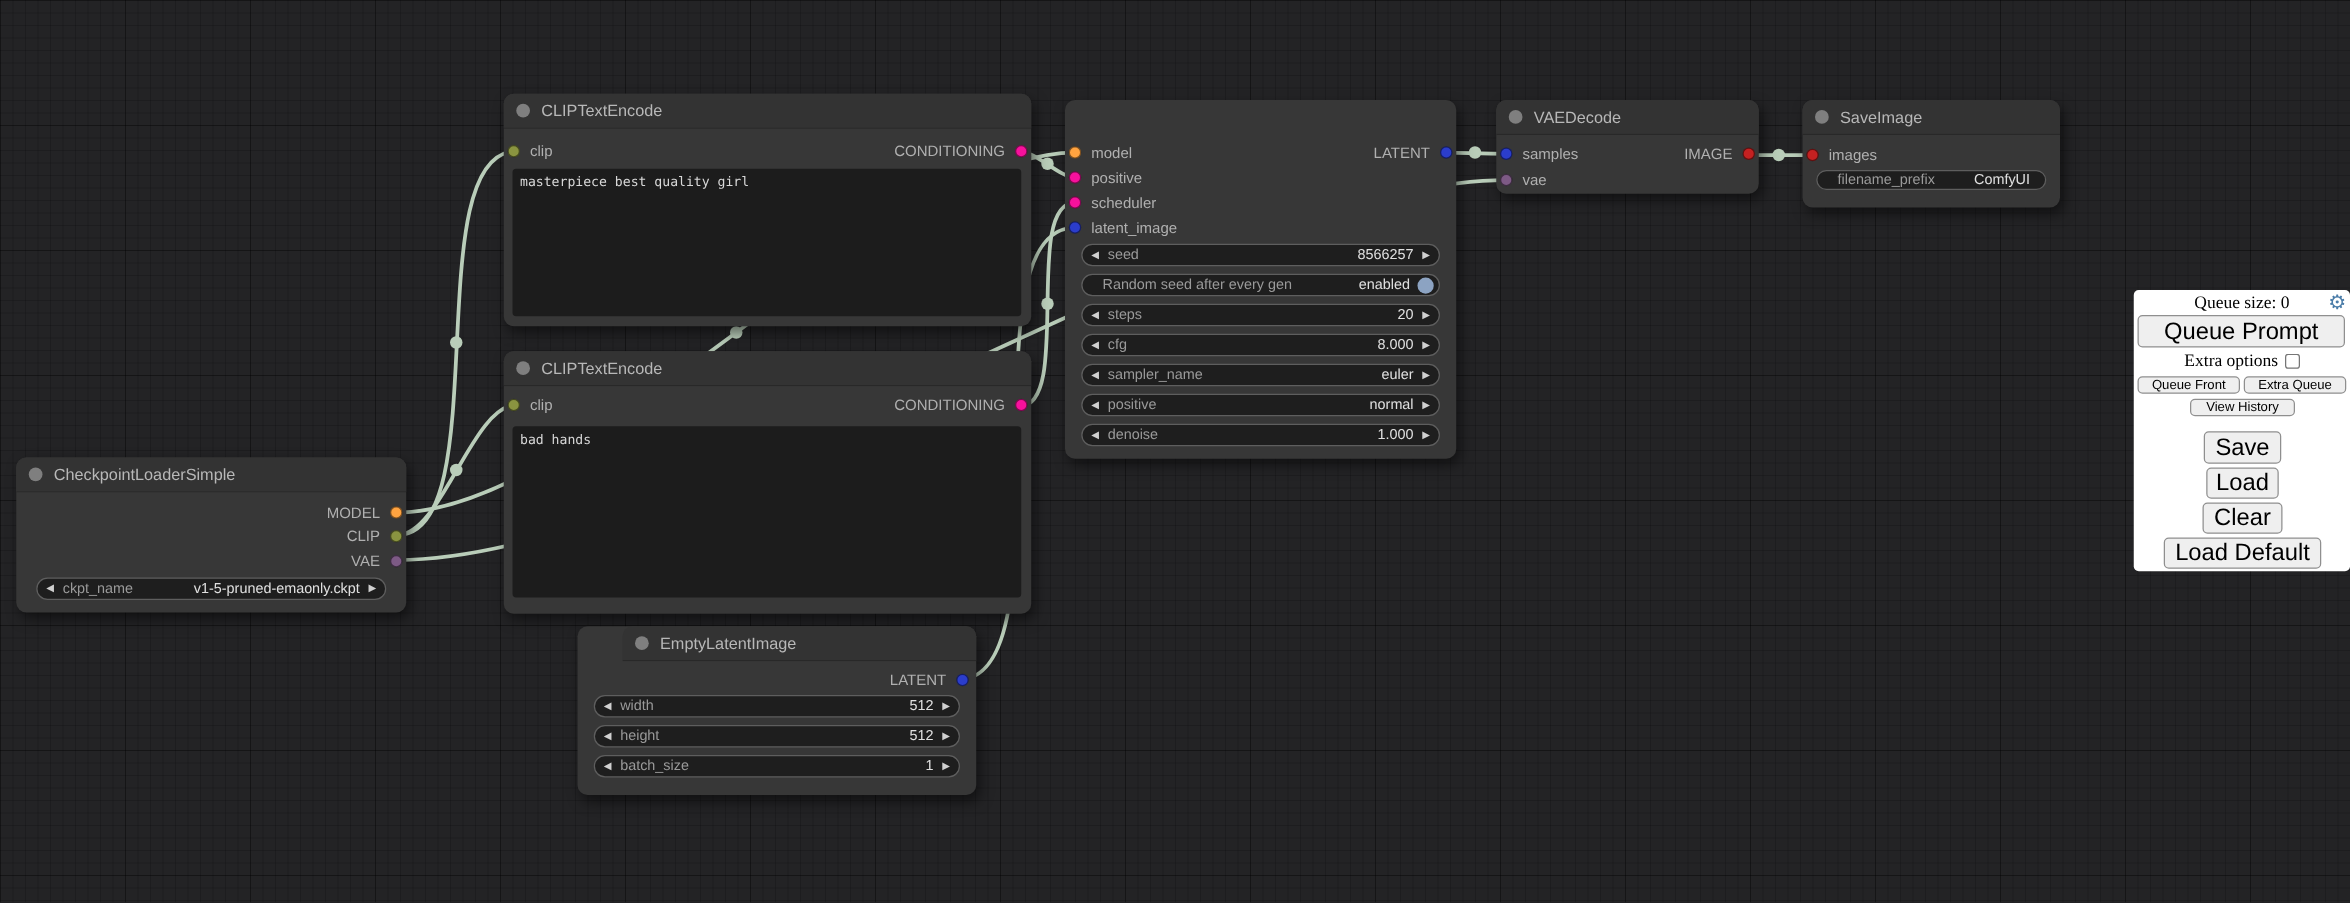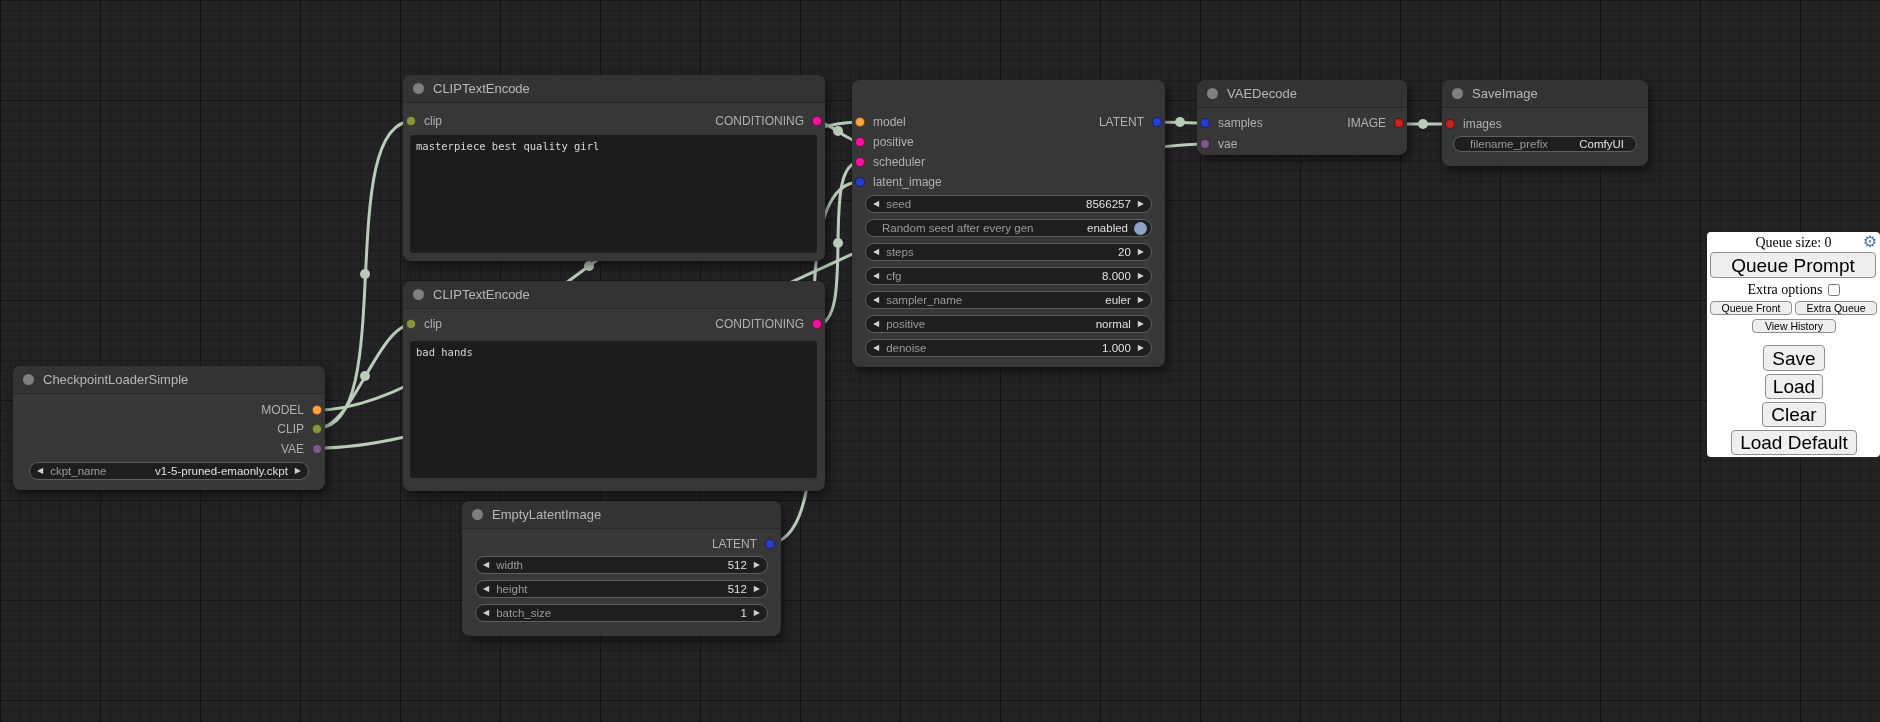--- a/index.html
+++ b/index.html
@@ -151,21 +151,21 @@
       <span class="port-dot" style="background-color: rgb(138, 148, 64);"></span>
       <span>clip</span>
     </div>
     <div class="port-row out" style="top:35px;">
       <span>CONDITIONING</span>
       <span class="port-dot" style="background-color: rgb(247, 17, 156);"></span>
     </div>
     <div class="prompt-box" style="left:7px; top:60px; width:407px; height:137px;">bad hands</div>
   </div>
 
-  <div class="node" style="left:462px; top:501px; width:319px; height:135px;">
+  <div class="node" style="left:462px; top:501px; width:319px; height:135px;padding-left:36px;">
     <div class="node-title">
       <span class="title-dot"></span>
       <span>EmptyLatentImage</span>
     </div>
     <div class="port-row out" style="top:35px; right:6px;">
       <span>LATENT</span>
       <span class="port-dot" style="background-color: rgb(43, 61, 204);"></span>
     </div>
     <div class="widget" style="left:13px; top:55px; width:293px;">
       <span class="warrow">◀</span>

